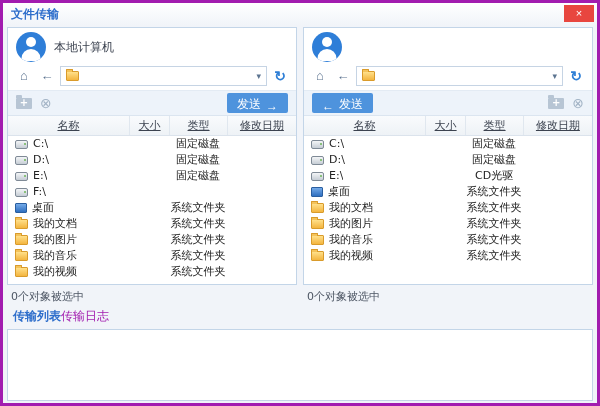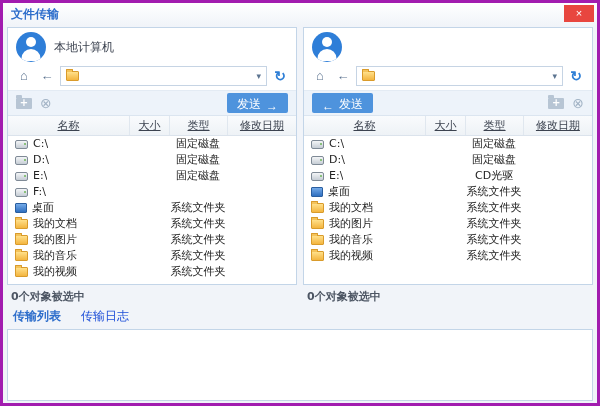--- a/index.html
+++ b/index.html
@@ -131,23 +131,23 @@
   .ficon.drive::after {
     content:""; position:absolute; right:1px; top:2px;
     width:2px; height:2px; background:#6db557; border-radius:50%;
   }
   .ficon.desktop {
     width:12px; height:10px;
     background:linear-gradient(#74aae8,#2f6fc0);
     border:1px solid #2a5ea0; border-radius:1px;
   }
   
-  .status { font-size:11px; color:#4c5563; padding:4px 4px 2px 4px; height:19px;font-weight:bold; }
-  .tabs { display:flex; gap:20px; padding:4px 10px 3px 10px; font-size:12px; }
-  .tab { color:#1d4ed8; cursor:default; }
+  .status { font-size:11px; color:#4c5563; padding:4px 4px 2px 4px; height:19px; }
+  .tabs { display:flex; padding:4px 10px 3px 10px; font-size:12px; }
+  .tab { color:#a21caf; cursor:default; }
   .tab.active { color:#2e6ecb; font-weight:bold; }
   .bottom-box {
     margin:1px 4px 0 4px; height:72px;
     border:1px solid #c3d5e8; background:#fff;
   }
 </style>
 </head>
 <body>
 
 <div class="window">

